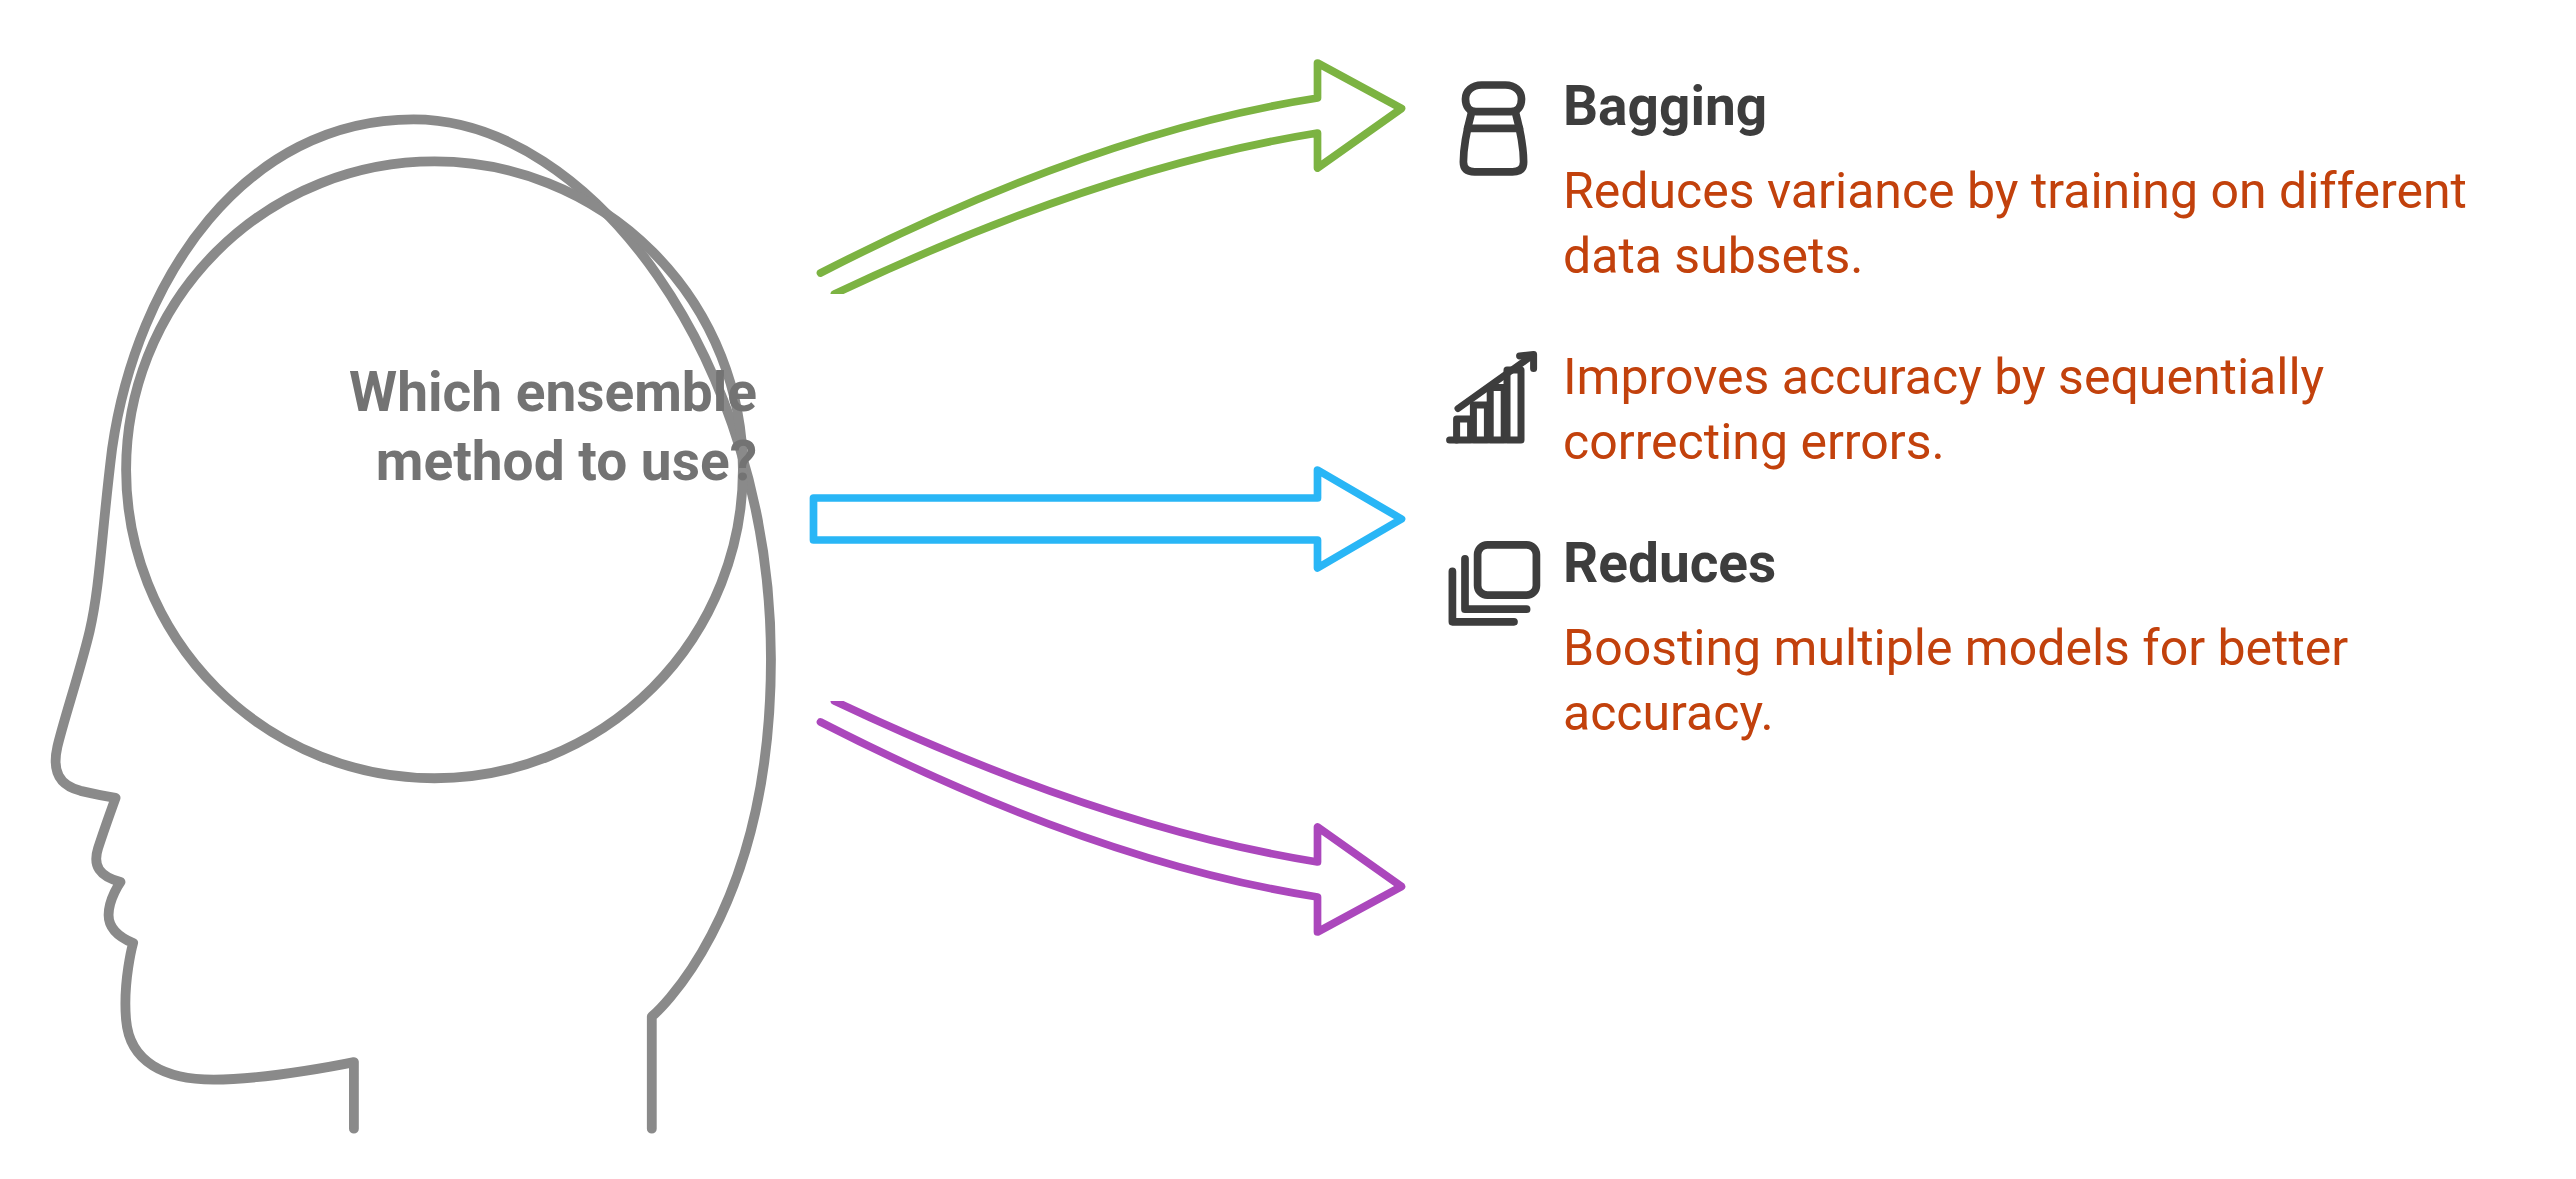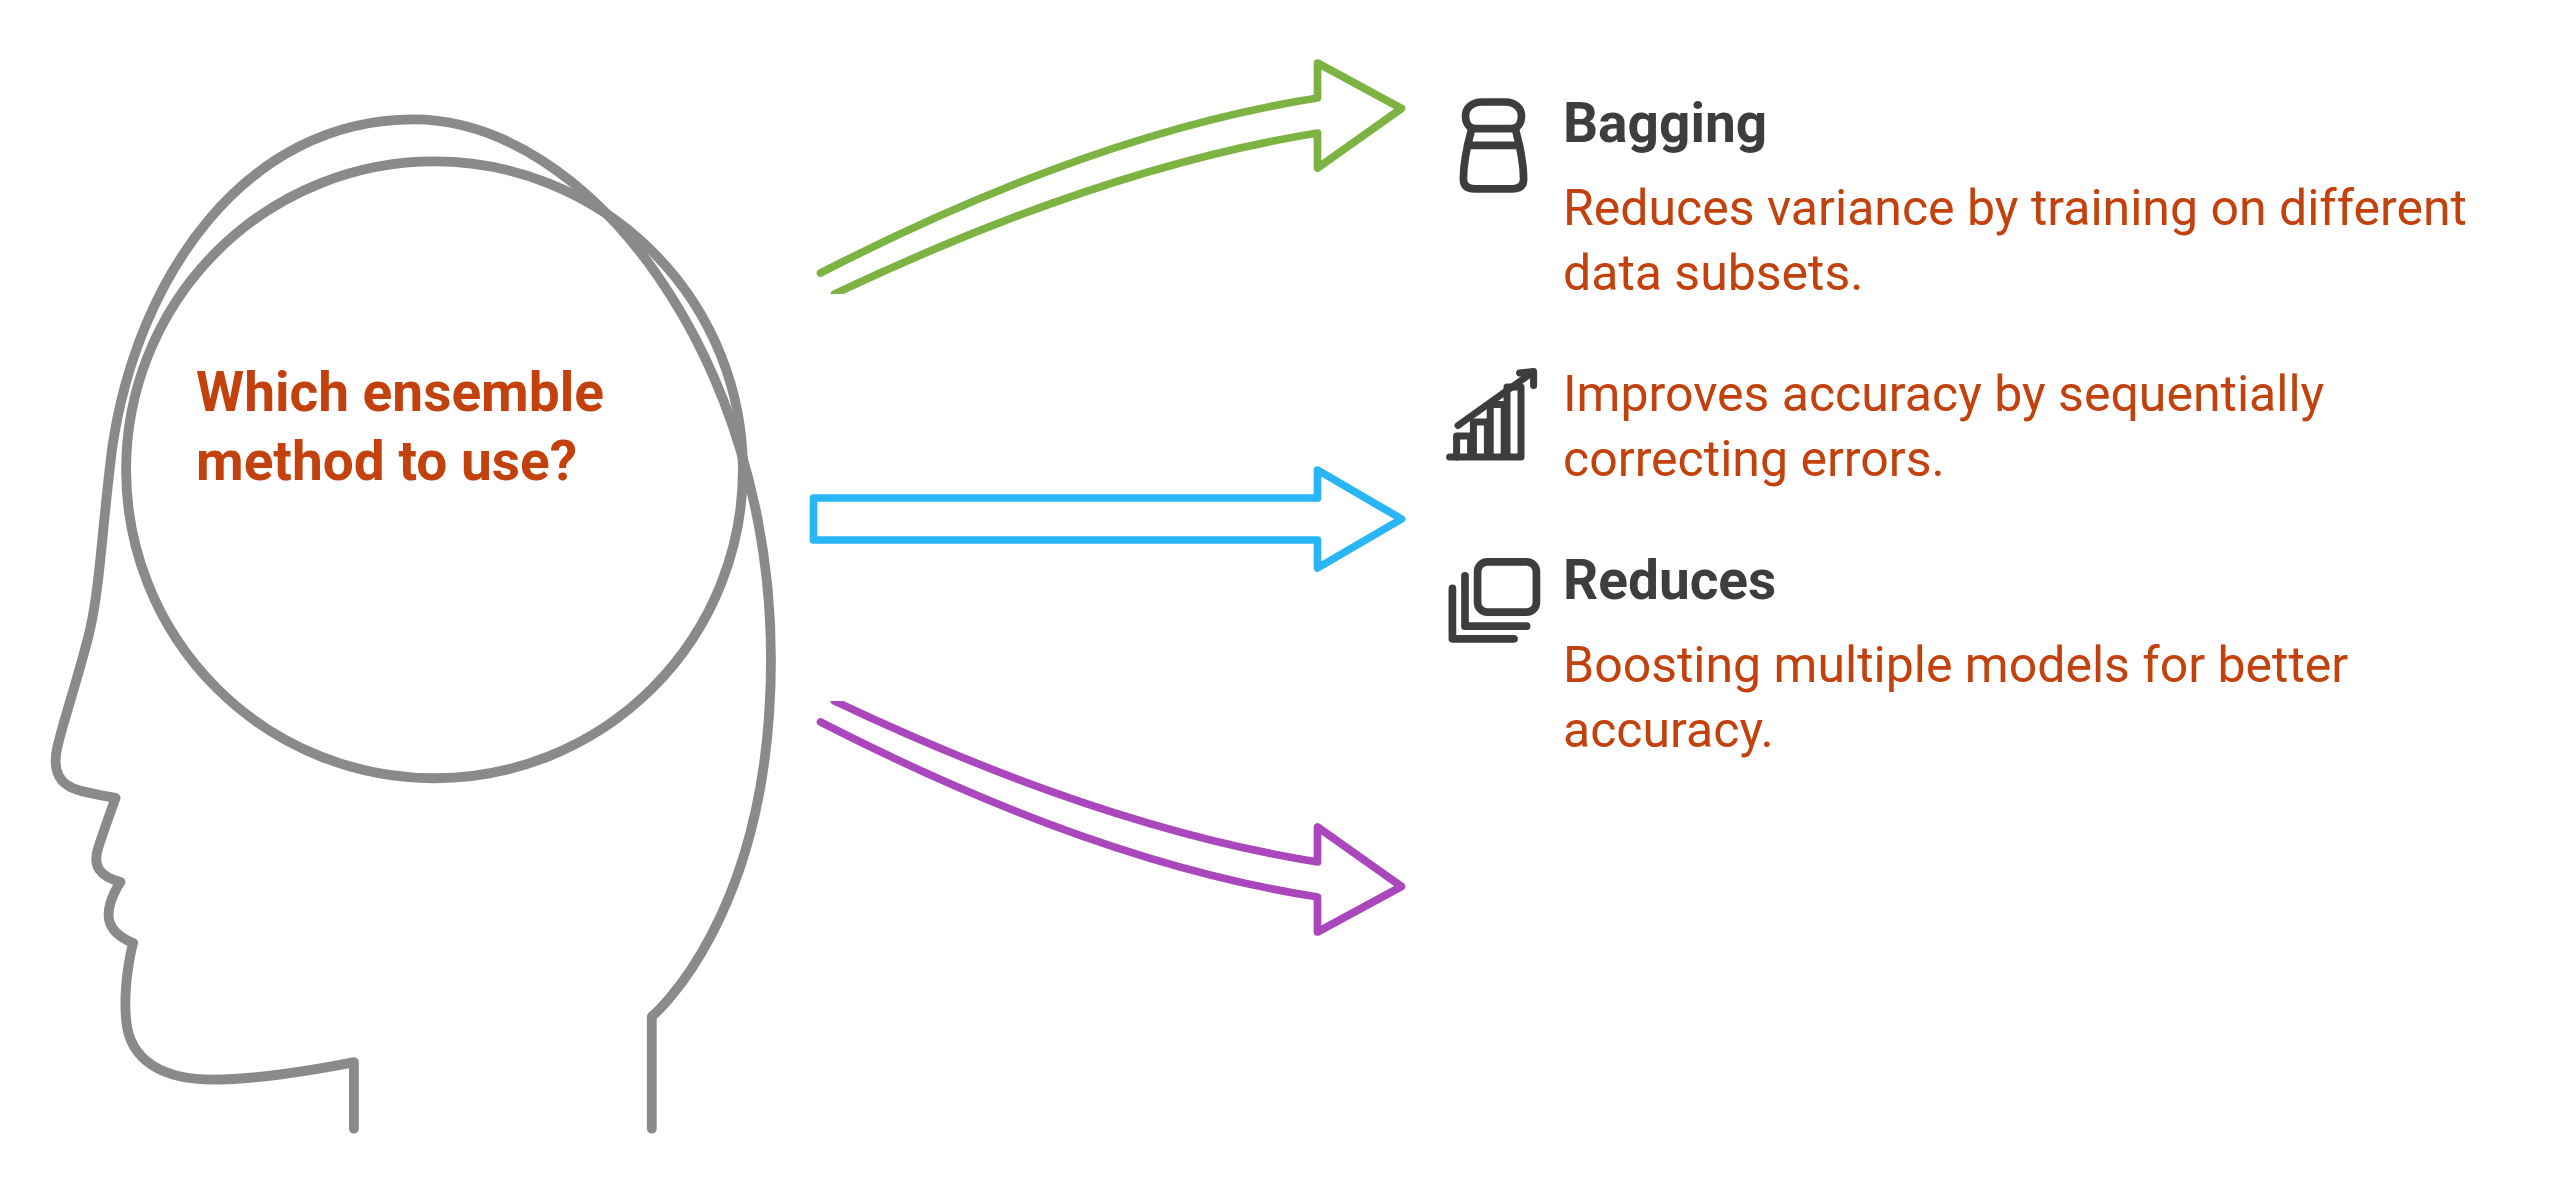--- a/index.html
+++ b/index.html
@@ -18,33 +18,33 @@
   .head-svg {
     position: absolute;
     left: 42px;
     top: 70px;
   }
   .question-text {
     position: absolute;
     left: 196px;
     top: 358px;
     width: 561px;
-    text-align: left;
+    text-align: right;
     font-size: 55px;
     font-weight: 700;
-    color: #c2410c;
+    color: #737373;
     line-height: 1.25;
   }
   .arrow {
     position: absolute;
   }
   .methods {
     position: absolute;
     left: 1444px;
-    top: 91px;
+    top: 74px;
     width: 1087px;
   }
   .method {
     display: flex;
     align-items: flex-start;
     margin-bottom: 56px;
   }
   .method-icon {
     width: 98px;
     flex-shrink: 0;

